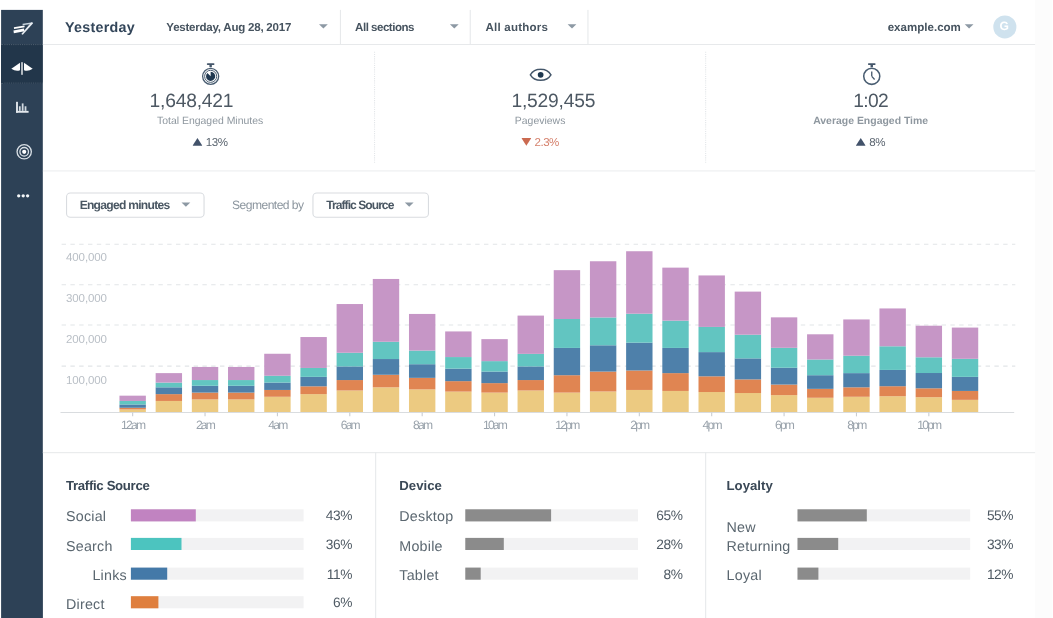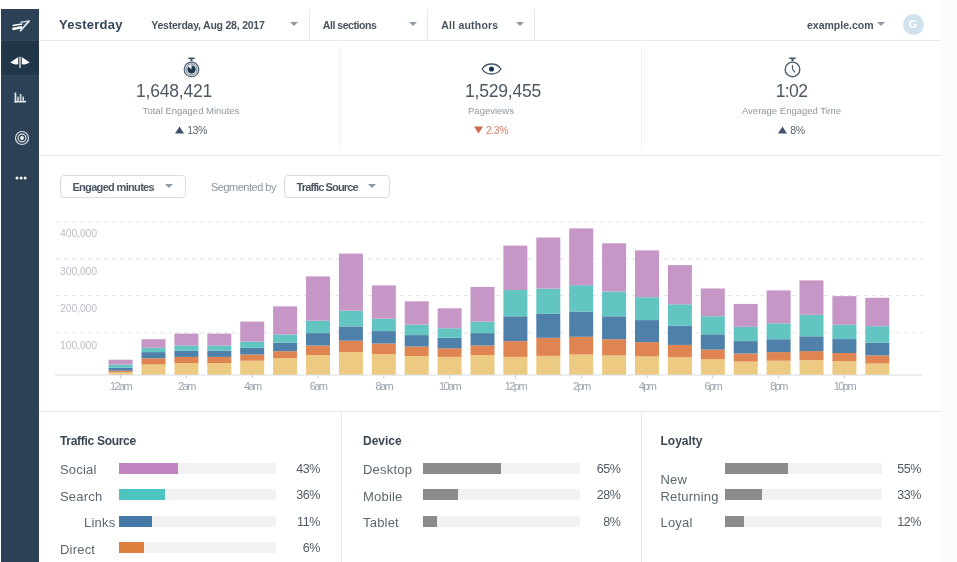--- a/index.html
+++ b/index.html
@@ -121,21 +121,21 @@
 <div class="abs" style="left:782px;top:57px;">
   <svg width="21" height="22" viewBox="0 0 21 22">
     <rect x="7" y="0.4" width="7" height="1.6" rx="0.8" fill="#44566a"></rect>
     <rect x="9.4" y="1.7" width="2.2" height="2.4" fill="#44566a"></rect>
     <circle cx="10.5" cy="12.4" r="7.3" stroke="#4a5e72" stroke-width="1.4" fill="none"></circle>
     <line x1="10.5" y1="12.4" x2="10.5" y2="8.1" stroke="#44566a" stroke-width="1.2"></line>
     <line x1="10.5" y1="12.4" x2="13.1" y2="15.3" stroke="#44566a" stroke-width="1.2"></line>
   </svg>
 </div>
 <div class="statnum" style="left:641.5px;top:80.5px;letter-spacing:-0.6px;">1:02</div>
-<div class="statlbl" style="left:641.5px;top:105.3px;">Average Engaged Time</div>
+<div class="statlbl" style="left:641.5px;top:105.3px;font-weight:bold;">Average Engaged Time</div>
 <div class="statdelta" style="left:641.5px;top:123.5px;"><svg width="9" height="8" viewBox="0 0 9 8" style="margin-right:3px;">
         <polygon points="4.5,0.5 9,7.5 0,7.5" fill="#42526a"></polygon>
       </svg>8%</div>
 
 <div id="chartsec"></div>
 <div class="btn" style="left:59.5px;top:174.5px;width:126px;"></div>
 <div class="btntext" style="left:72.4px;top:181.2px;">Engaged minutes</div>
 <div class="caret" style="left:165.3px;top:183.5px;"></div>
 <div class="abs" style="left:211px;top:181.2px;font-size:11px;color:#8b959e;letter-spacing:-0.5px;">Segmented by</div>
 <div class="btn" style="left:283.9px;top:174.5px;width:105.8px;"></div>

